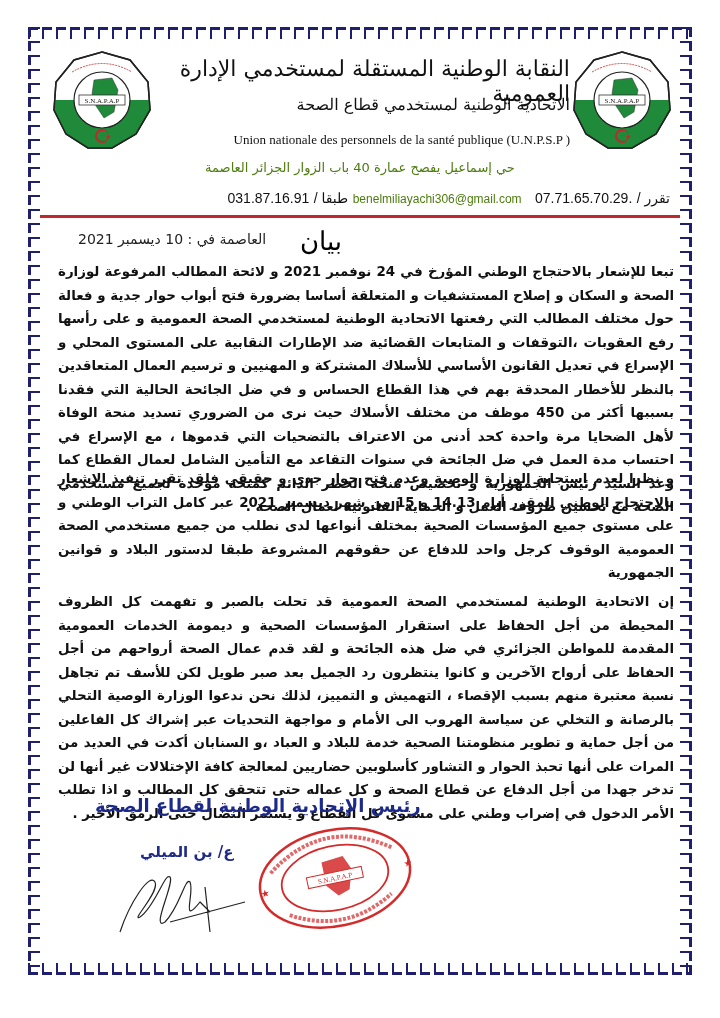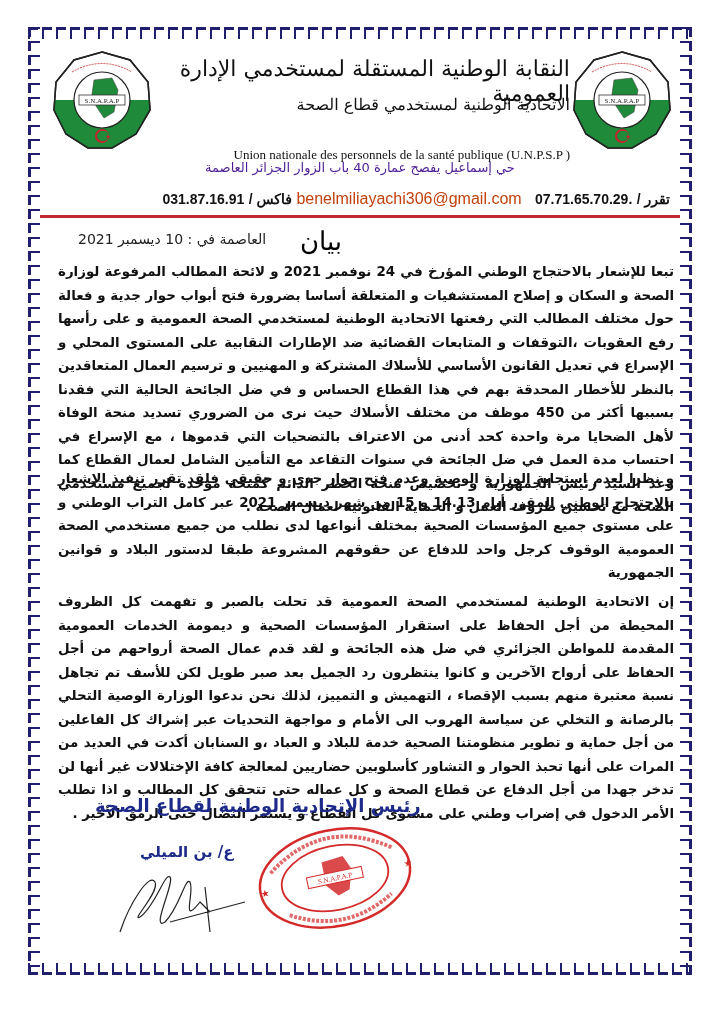--- a/index.html
+++ b/index.html
@@ -22,26 +22,26 @@
 
   
   .logo { position: absolute; top: 50px; width: 100px; height: 100px; }
   .logo-left { left: 52px; }
   .logo-right { left: 572px; }
 
   
   .hdr { position: absolute; left: 150px; width: 420px; text-align: right; color: #111; }
   .hdr-ar1 { top: 56px; font-size: 22px; font-family: "DejaVu Serif", serif; direction: rtl; }
   .hdr-ar2 { top: 95px; font-size: 16px; font-family: "DejaVu Serif", serif; direction: rtl; }
-  .hdr-fr { top: 132px; font-size: 13px; font-family: "Liberation Serif", serif; margin-top: 15px; }
-  .hdr-addr { position: absolute; top: 160px; left: 150px; width: 420px; text-align: center; font-size: 13px; direction: rtl; color:#4c1d95; }
+  .hdr-fr { top: 132px; font-size: 13px; font-family: "Liberation Serif", serif; }
+  .hdr-addr { position: absolute; top: 160px; left: 150px; width: 420px; text-align: center; font-size: 13px; direction: rtl; color:#4d7c0f; }
 
   .contact { position: absolute; top: 190px; left: 60px; width: 610px; direction: rtl; text-align: right; font-size: 14px; color: #111; white-space: nowrap; }
-  .contact b { font-family: "Liberation Sans", sans-serif; font-weight: bold; }
-  .contact .email { font-family: "Liberation Sans", sans-serif; font-size: 16px; color: #c2410c; font-weight: normal; }
+  .contact b { font-family: "Liberation Sans", sans-serif; font-weight: normal; }
+  .contact .email { font-family: "Liberation Sans", sans-serif; font-size: 12px; color: #4d7c0f; font-weight: normal; }
 
   .red-rule { position: absolute; top: 215px; left: 40px; width: 640px; height: 3px; background: #c0282d; }
 
   .title { position: absolute; top: 226px; left: 300px; width: 120px; text-align: left; font-size: 26px; direction: rtl; font-family: "DejaVu Serif", serif; }
   .date { position: absolute; top: 231px; left: 70px; font-size: 14px; direction: rtl; color: #222; margin-left: 8px; }
 
   .body { position: absolute; left: 58px; width: 616px; direction: rtl; text-align: justify; font-weight: bold; font-size: 13.4px; line-height: 23.5px; color: #111; font-family: "DejaVu Sans", sans-serif; }
   .p1 { top: 260px; }
   .p2 { top: 467px; }
   .p3 { top: 590px; }
@@ -91,21 +91,21 @@
 
 <div class="hdr hdr-ar1">النقابة الوطنية المستقلة لمستخدمي الإدارة العمومية</div>
 <div class="hdr hdr-ar2">الاتحادية الوطنية لمستخدمي قطاع الصحة</div>
 <div class="hdr hdr-fr">Union nationale des personnels de la santé publique   (U.N.P.S.P )</div>
 <div class="hdr-addr">حي إسماعيل يفصح عمارة 40 باب الزوار الجزائر العاصمة</div>
 
 <div class="contact">
   <b>تقرر /</b>
   <b>.07.71.65.70.29</b>
   &nbsp;&nbsp;<span class="email">benelmiliayachi306@gmail.com</span>
-  <b>فاكس /</b>
+  <b>طبقا /</b>
   <b>031.87.16.91</b>
 </div>
 
 <div class="red-rule"></div>
 
 <div class="title">بيان</div>
 <div class="date">العاصمة في : 10 ديسمبر 2021</div>
 
 <div class="body p1">تبعا للإشعار بالاحتجاج الوطني المؤرخ في 24 نوفمبر 2021 و لائحة المطالب المرفوعة لوزارة الصحة و السكان و إصلاح المستشفيات و المتعلقة أساسا بضرورة فتح أبواب حوار جدية و فعالة حول مختلف المطالب التي رفعتها الاتحادية الوطنية لمستخدمي الصحة العمومية و على رأسها رفع العقوبات ،التوقفات و المتابعات القضائية ضد الإطارات النقابية على المستوى المحلي و الإسراع في تعديل القانون الأساسي للأسلاك المشتركة و المهنيين و ترسيم العمال المتعاقدين بالنظر للأخطار المحدقة بهم في هذا القطاع الحساس و في ضل الجائحة الحالية التي فقدنا بسببها أكثر من 450 موظف من مختلف الأسلاك حيث نرى من الضروري تسديد منحة الوفاة لأهل الضحايا مرة واحدة كحد أدنى من الاعتراف بالتضحيات التي قدموها ، مع الإسراع في احتساب مدة العمل في ضل الجائحة في سنوات التقاعد مع التأمين الشامل لعمال القطاع كما وعد السيد رئيس الجمهورية و تخصيص منحة الخطر الدائم كمنحة موحدة لجميع مستخدمي الصحة مع تحسين ظروف العمل و الحماية القانونية لعمال الصحة .</div>
 <div class="body p2">و نظرا لعدم استجابة الوزارة الوصية وعدم فتح حوار جدي و حقيقي فلقد تقرر تنفيذ الإشعار بالاحتجاج الوطني المقرر أيام 14.13 و 15 من شهر ديسمبر 2021 عبر كامل التراب الوطني و على مستوى جميع المؤسسات الصحية بمختلف أنواعها لدى نطلب من جميع مستخدمي الصحة العمومية الوقوف كرجل واحد للدفاع عن حقوقهم المشروعة طبقا لدستور البلاد و قوانين الجمهورية</div>

